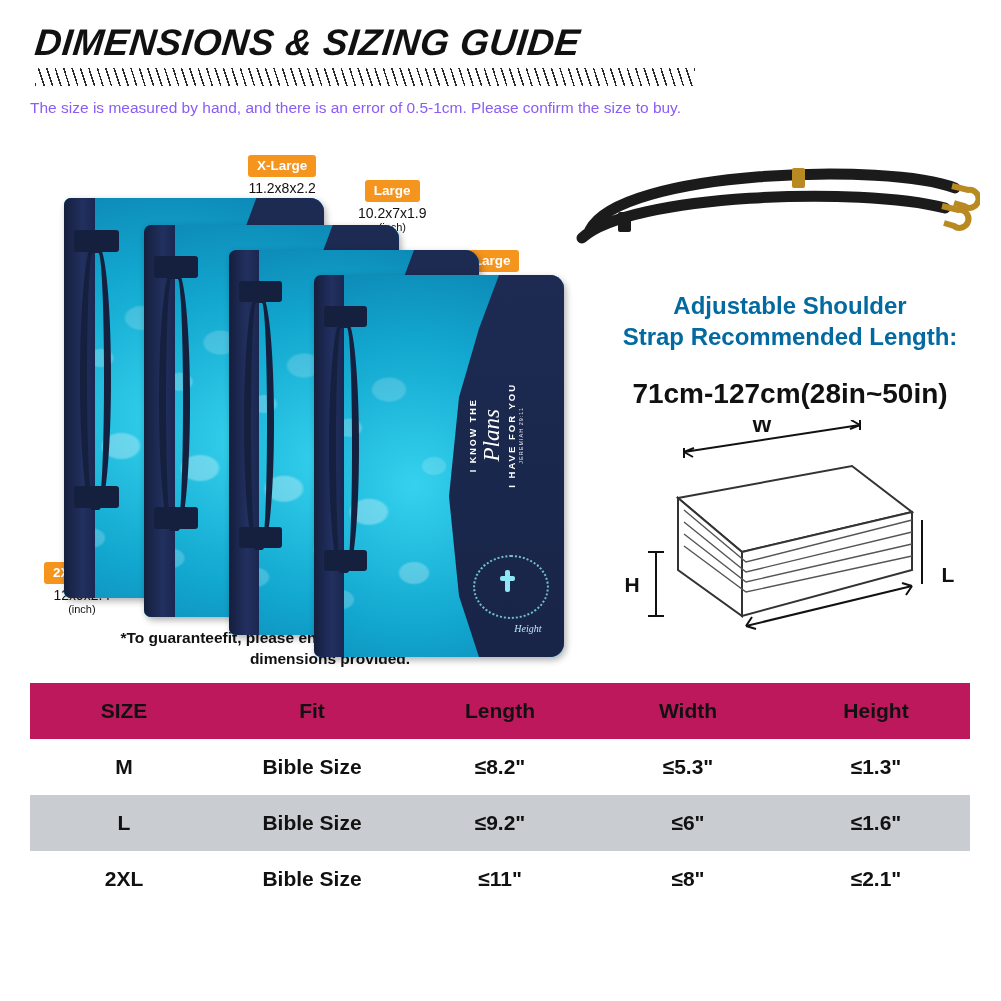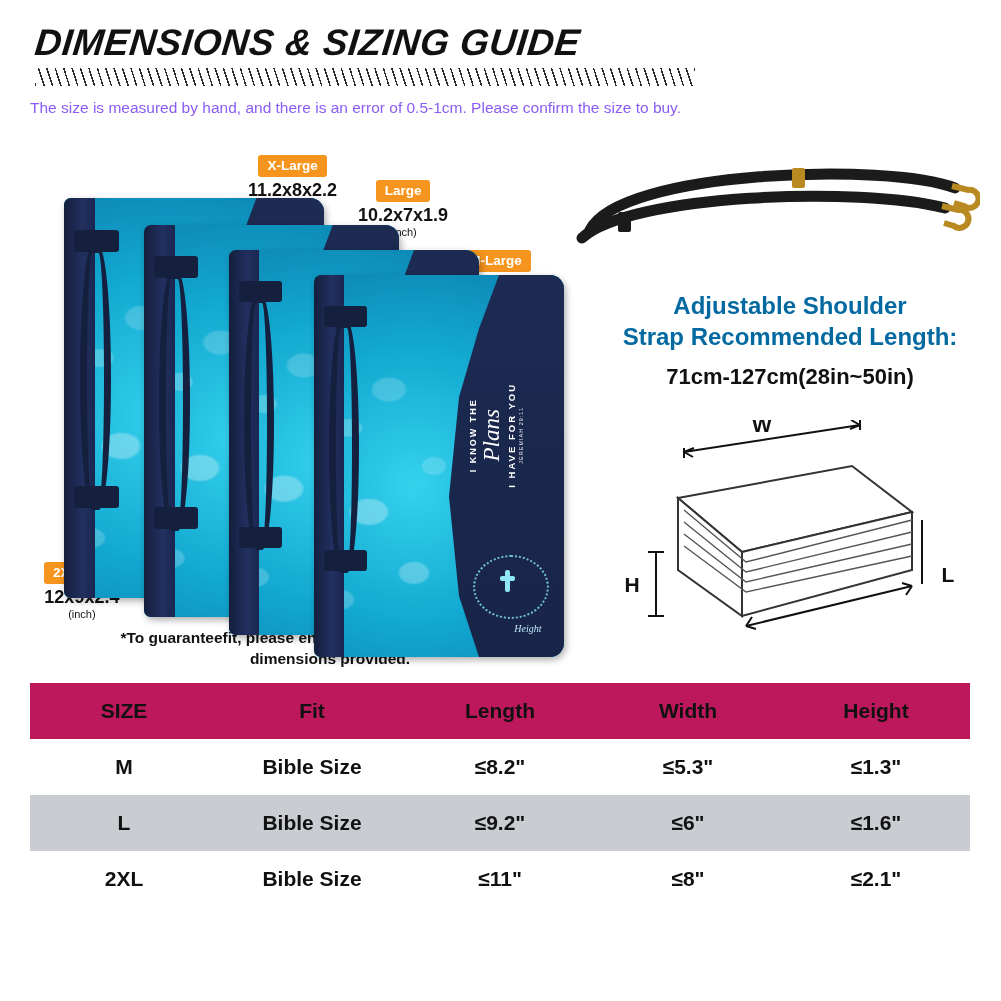--- a/index.html
+++ b/index.html
@@ -113,37 +113,37 @@
   }
 
   
   .callout { position: absolute; text-align: center; }
   .callout .tag {
     display: inline-block;
     background: #F5951E; color: #fff; font-weight: bold;
     font-size: 13.5px; padding: 3px 9px 4px; border-radius: 3px;
     white-space: nowrap;
   }
-  .callout .dims { font-size: 18px; color: #111; font-weight: bold; margin-top: 3px; white-space: nowrap;}
+  .callout .dims { font-size: 14px; color: #111; font-weight: normal; margin-top: 3px; white-space: nowrap;}
   .callout .unit { font-size: 11px; color: #111; }
 
   .guarantee {
     position: absolute; left: 120px; top: 628px; width: 420px;
     text-align: center; font-size: 15.5px; font-weight: bold; color: #111; line-height: 1.35;
   }
 
   
   .strap-art { position: absolute; left: 560px; top: 160px; width: 420px; height: 115px; }
   .strap-text1 {
     position: absolute; left: 600px; top: 290px; width: 380px;
     text-align: center; font-size: 24px; font-weight: bold; color: #0369a1; line-height: 1.3;
   }
   .strap-text2 {
-    position: absolute; left: 600px; top: 364px; width: 380px;
-    text-align: center; font-size: 22px; font-weight: bold; color: #111;
+    position: absolute; left: 600px; top: 378px; width: 380px;
+    text-align: center; font-size: 28px; font-weight: bold; color: #111;
   }
 
   
   .book-diagram { position: absolute; left: 560px; top: 420px; width: 420px; height: 250px; }
   .dim-letter { font-size: 21px; font-weight: bold; fill: #111; font-family: "Liberation Sans", sans-serif; }
 
   
   .table { position: absolute; left: 30px; top: 683px; width: 940px; }
   table { border-collapse: collapse; width: 100%; table-layout: fixed; }
   th, td {

